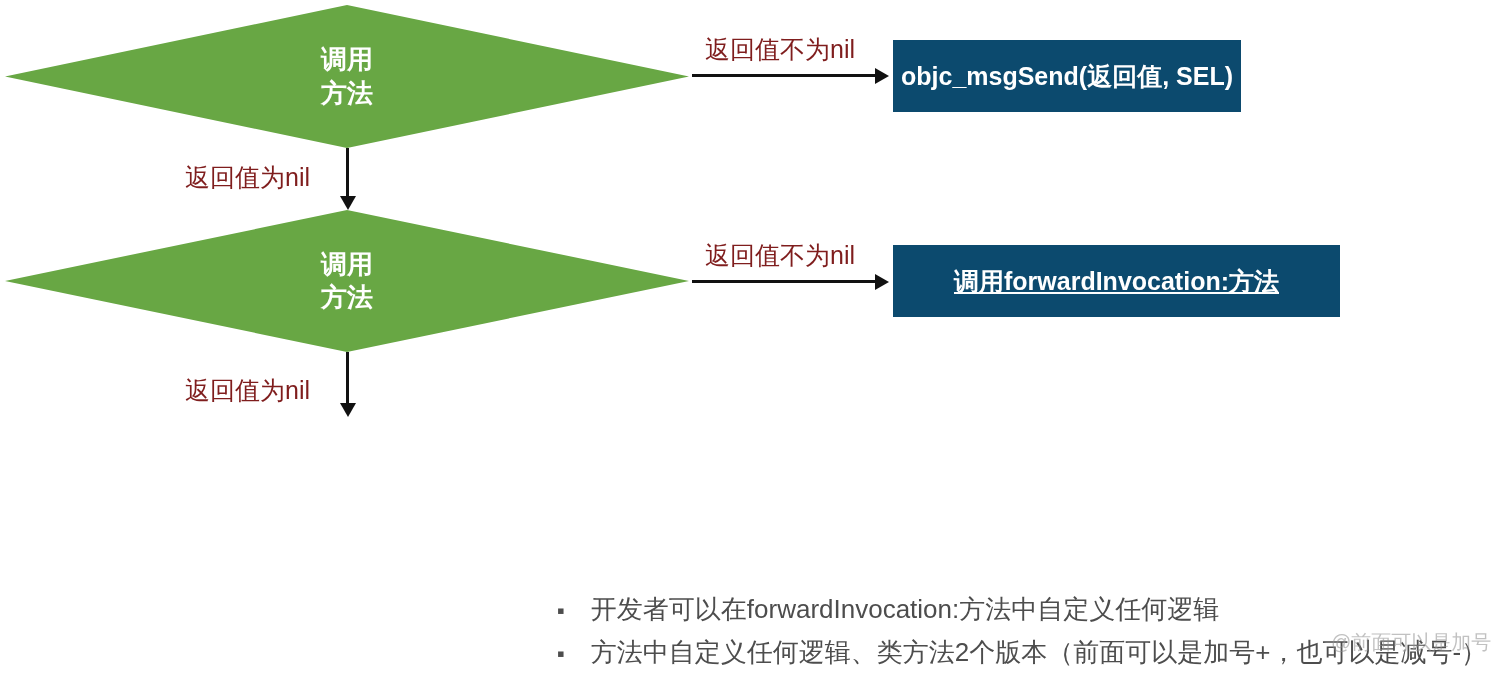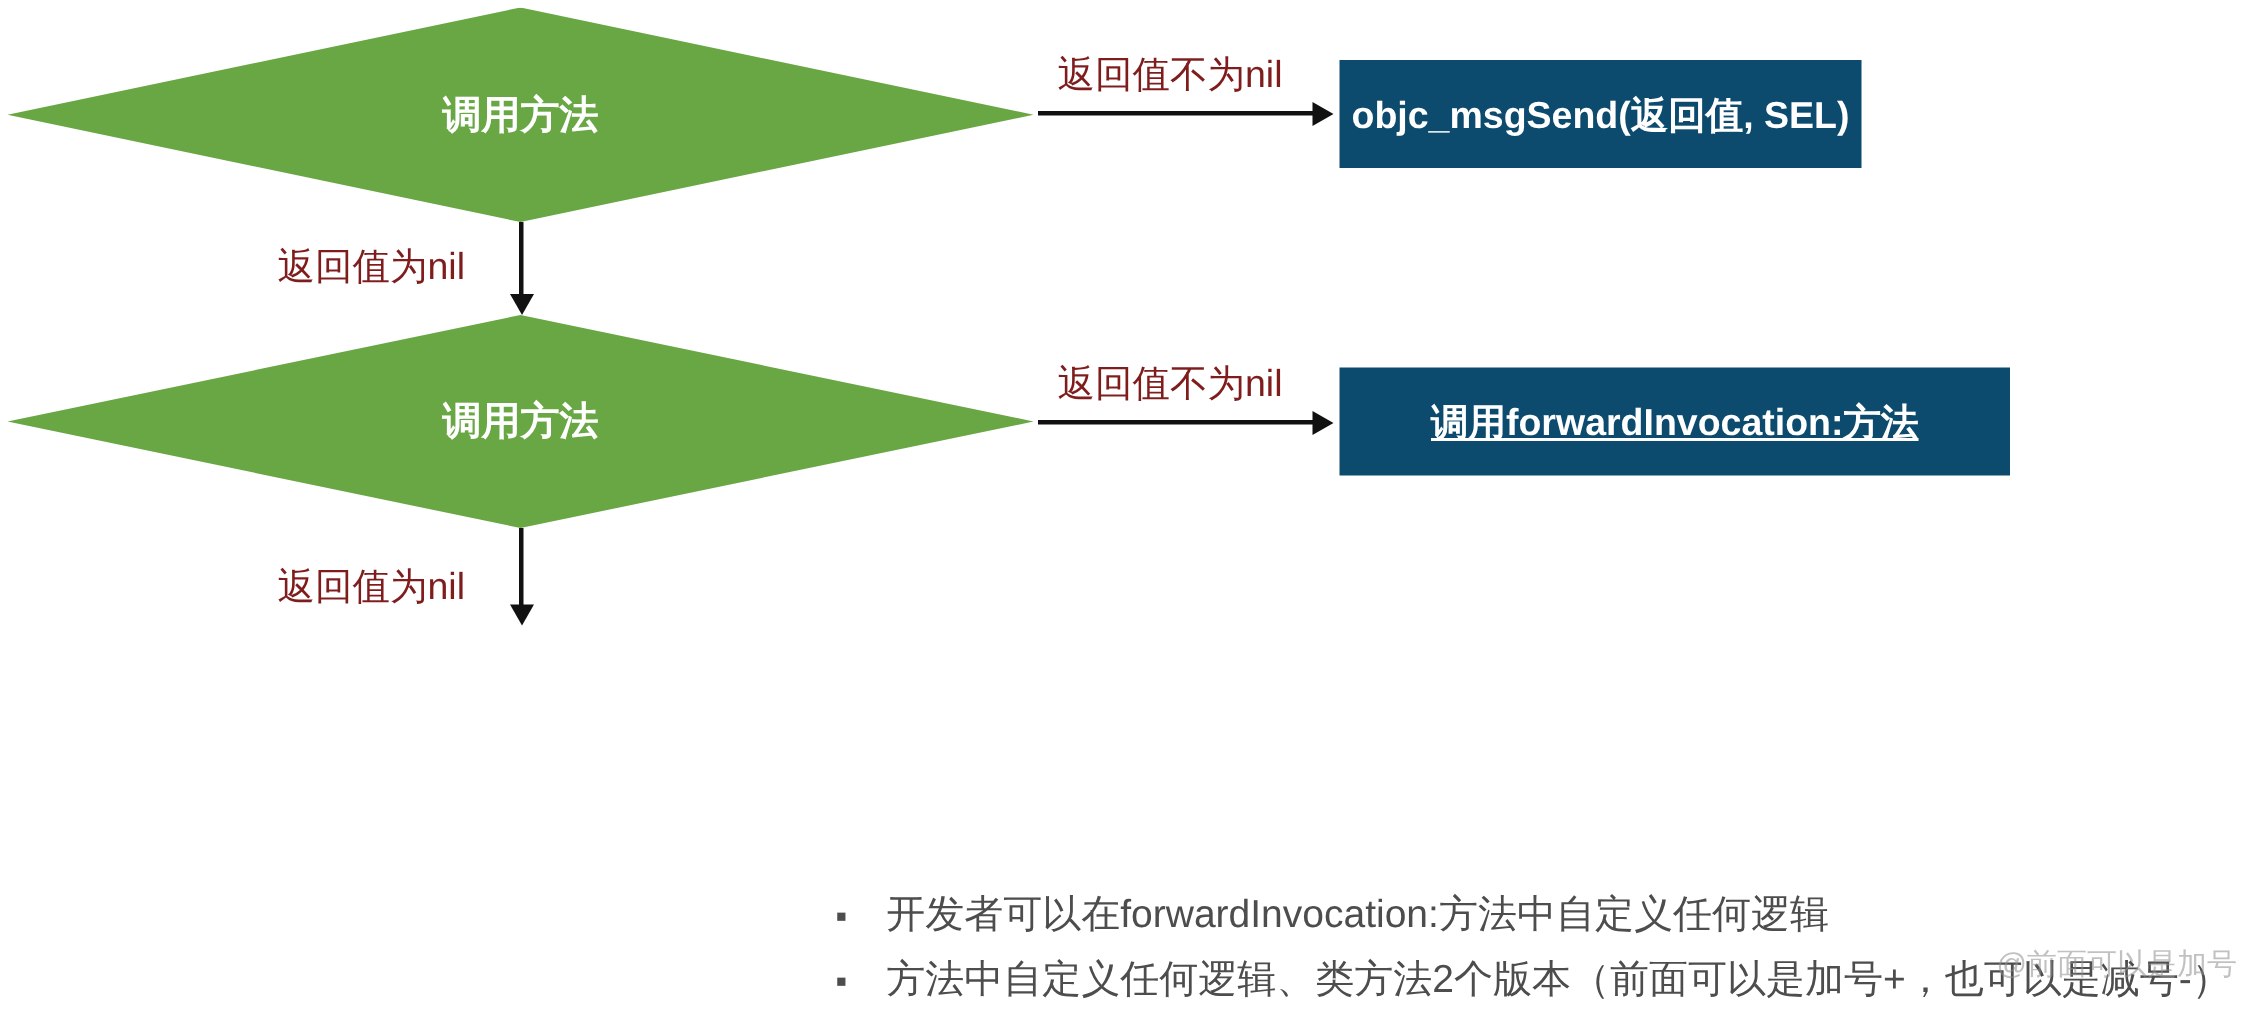--- a/index.html
+++ b/index.html
@@ -15,21 +15,21 @@
     background: #ffffff;
     overflow: hidden;
   }
 
   
   .diamond {
     position: absolute;
     background: #68a744;
     clip-path: polygon(50% 0%, 100% 50%, 50% 100%, 0% 50%);
     display: flex;
-    flex-direction: row;
+    flex-direction: column;
     align-items: center;
     justify-content: center;
     color: #ffffff;
     font-weight: bold;
     text-align: center;
     line-height: 1.28;
   }
   .diamond .l-cjk { font-size: 26px; }
   .diamond .l-lat { font-size: 24px; letter-spacing: -0.5px; }
   #diamond-1 { left: 5px;  top: 5px;   width: 684px; height: 143px; }

